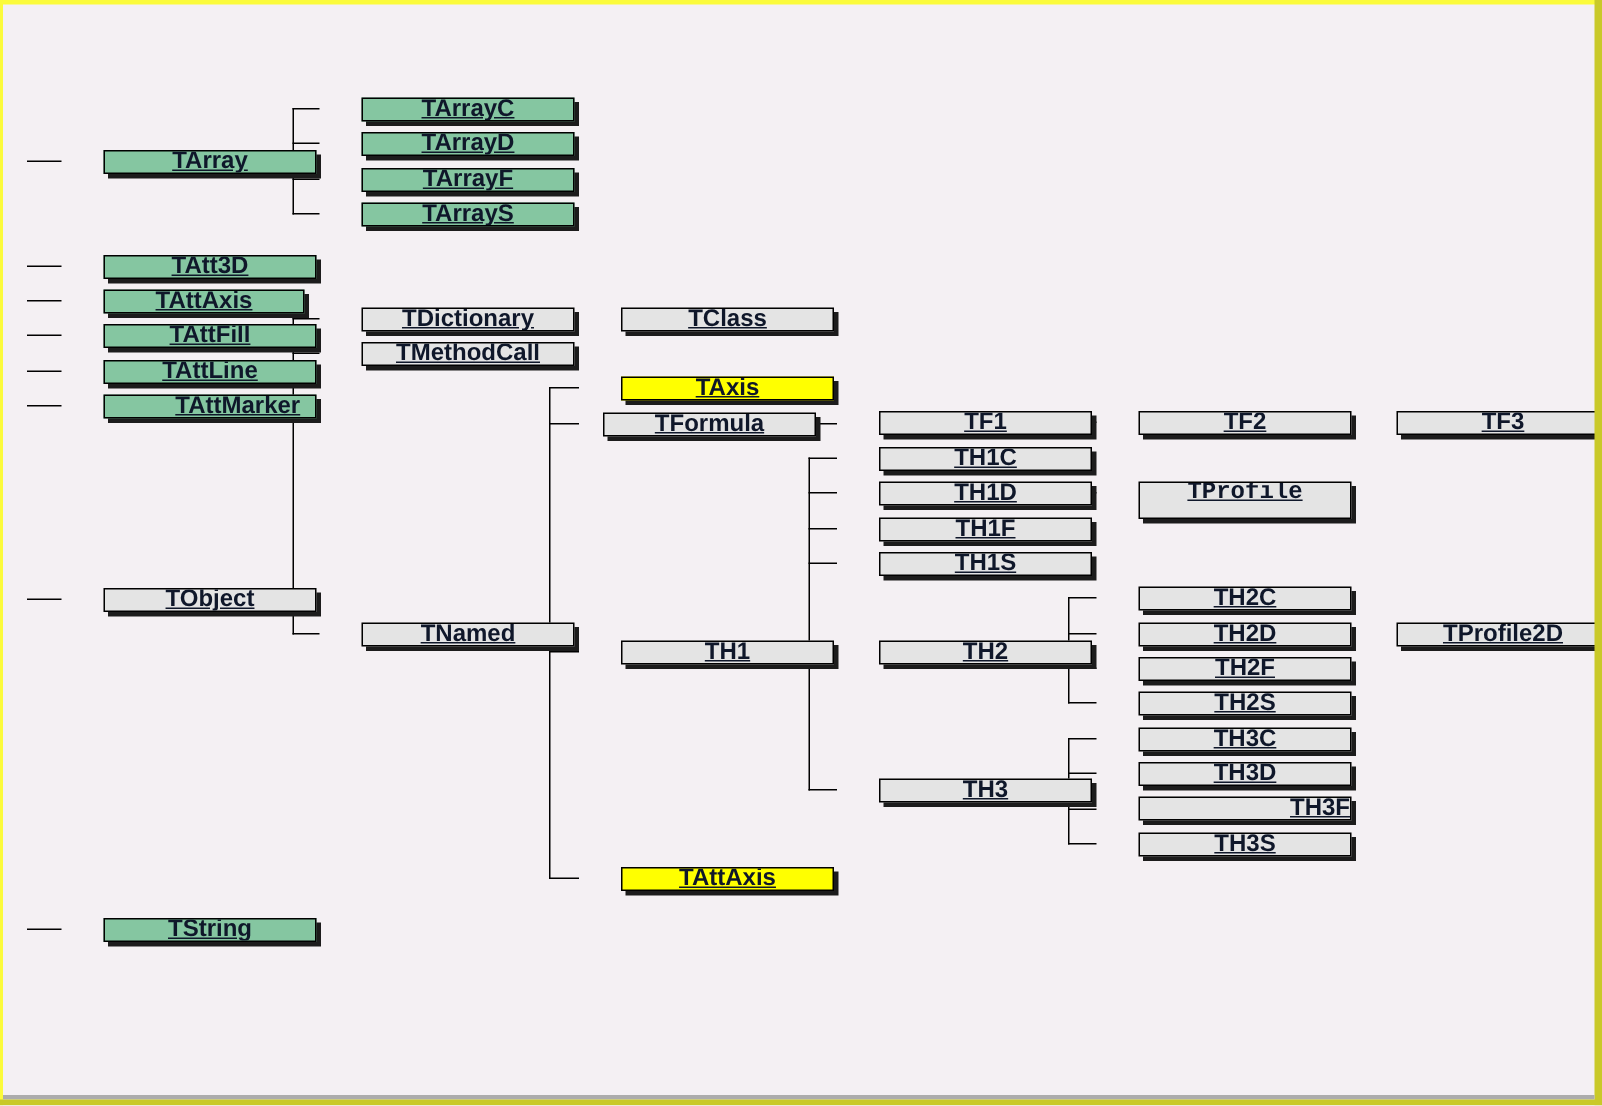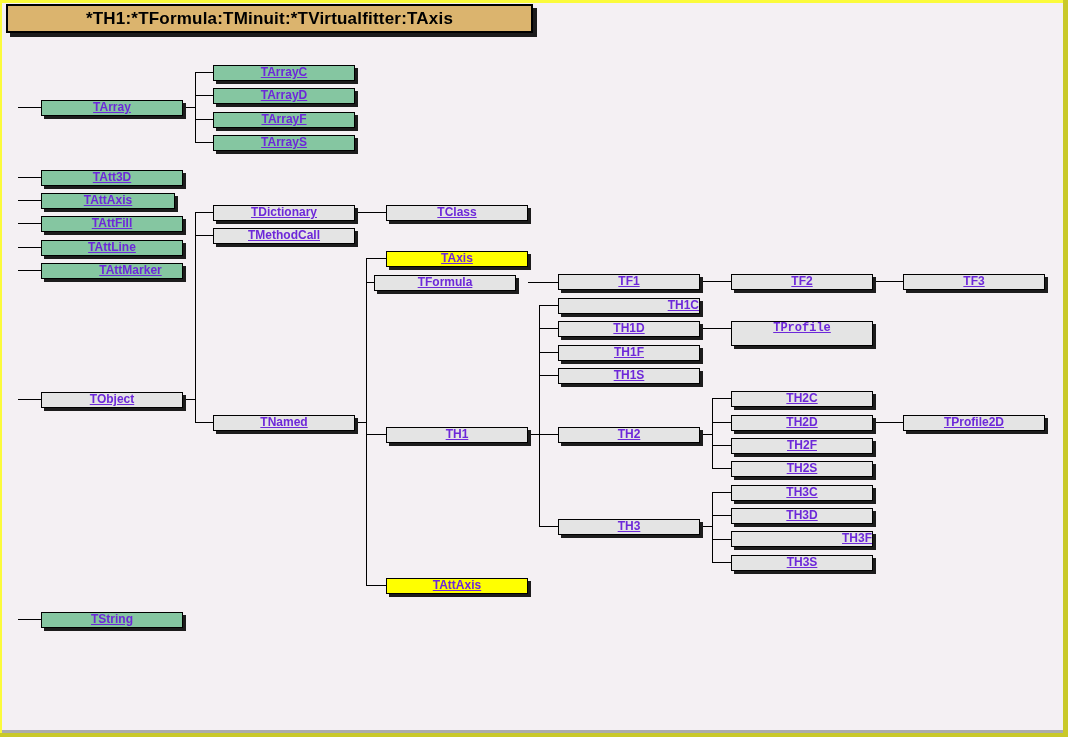--- a/index.html
+++ b/index.html
@@ -24,39 +24,36 @@
   .title-box span {
     font-size:17px; font-weight:bold; line-height:25px; color:#000;
     letter-spacing:0.2px;
   }
 
   #diagram { position:absolute; left:0; top:0; width:1068px; height:737px; z-index:2; }
 
   .node {
     position:absolute; width:142px; height:16px;
     border:1px solid #000; box-shadow:3px 3px 0 #1c1c1c;
-    font-size:12px; font-weight:bold; text-decoration:underline;
-    text-align:center; line-height:13px; color:#6d28d9; cursor:pointer;
-    white-space:nowrap; overflow:hidden;
+    font-size:16px; font-weight:bold; text-decoration:underline;
+    text-align:center; line-height:13px; color:#0f172a; cursor:pointer;
+    white-space:nowrap; overflow:hidden;margin-left:28px;
   }
   .seg { position:absolute; background:#000; }
 </style>
 </head>
 <body>
 
 <div class="page" style="background: rgb(244, 240, 243);">
   <div class="frame" id="frame-top" style="background: rgb(251, 251, 59);"></div>
   <div class="frame" id="frame-left" style="background: rgb(251, 251, 59);"></div>
   <div class="frame" id="frame-right" style="background: rgb(201, 201, 41);"></div>
   <div class="frame" id="frame-bottom-line" style="background: rgb(172, 172, 172);"></div>
   <div class="frame" id="frame-bottom" style="background: rgb(201, 201, 41);"></div>
 
-  <div class="title-box" id="title-box" style="background: rgb(219, 180, 110);">
-    <span>*TH1:*TFormula:TMinuit:*TVirtualfitter:TAxis</span>
-  </div>
 
   <div id="diagram">
       <div class="seg" style="left: 18px; top: 107px; width: 23px; height: 1px; background: rgb(0, 0, 0);"></div>
       <div class="seg" style="left: 18px; top: 177px; width: 23px; height: 1px; background: rgb(0, 0, 0);"></div>
       <div class="seg" style="left: 18px; top: 200px; width: 23px; height: 1px; background: rgb(0, 0, 0);"></div>
       <div class="seg" style="left: 18px; top: 223px; width: 23px; height: 1px; background: rgb(0, 0, 0);"></div>
       <div class="seg" style="left: 18px; top: 247px; width: 23px; height: 1px; background: rgb(0, 0, 0);"></div>
       <div class="seg" style="left: 18px; top: 270px; width: 23px; height: 1px; background: rgb(0, 0, 0);"></div>
       <div class="seg" style="left: 18px; top: 399px; width: 23px; height: 1px; background: rgb(0, 0, 0);"></div>
       <div class="seg" style="left: 18px; top: 619px; width: 23px; height: 1px; background: rgb(0, 0, 0);"></div>
@@ -117,21 +114,21 @@
       <div class="node" style="left: 213px; top: 135px; width: 142px; height: 16px; background: rgb(133, 198, 161);">TArrayS</div>
       <div class="node" style="left: 213px; top: 205px; width: 142px; height: 16px; background: rgb(228, 228, 228);">TDictionary</div>
       <div class="node" style="left: 213px; top: 228px; width: 142px; height: 16px; background: rgb(228, 228, 228);">TMethodCall</div>
       <div class="node" style="left: 213px; top: 415px; width: 142px; height: 16px; background: rgb(228, 228, 228);">TNamed</div>
       <div class="node" style="left: 386px; top: 205px; width: 142px; height: 16px; background: rgb(228, 228, 228);">TClass</div>
       <div class="node" style="left: 386px; top: 251px; width: 142px; height: 16px; background: rgb(255, 255, 0);">TAxis</div>
       <div class="node" style="left: 374px; top: 275px; width: 142px; height: 16px; background: rgb(228, 228, 228);">TFormula</div>
       <div class="node" style="left: 386px; top: 427px; width: 142px; height: 16px; background: rgb(228, 228, 228);">TH1</div>
       <div class="node" style="left: 386px; top: 578px; width: 142px; height: 16px; background: rgb(255, 255, 0);">TAttAxis</div>
       <div class="node" style="left: 558px; top: 274px; width: 142px; height: 16px; background: rgb(228, 228, 228);">TF1</div>
-      <div class="node" style="left: 558px; top: 298px; width: 142px; height: 16px; background: rgb(228, 228, 228); text-align: right;">TH1C</div>
+      <div class="node" style="left: 558px; top: 298px; width: 142px; height: 16px; background: rgb(228, 228, 228);">TH1C</div>
       <div class="node" style="left: 558px; top: 321px; width: 142px; height: 16px; background: rgb(228, 228, 228);">TH1D</div>
       <div class="node" style="left: 558px; top: 345px; width: 142px; height: 16px; background: rgb(228, 228, 228);">TH1F</div>
       <div class="node" style="left: 558px; top: 368px; width: 142px; height: 16px; background: rgb(228, 228, 228);">TH1S</div>
       <div class="node" style="left: 558px; top: 427px; width: 142px; height: 16px; background: rgb(228, 228, 228);">TH2</div>
       <div class="node" style="left: 558px; top: 519px; width: 142px; height: 16px; background: rgb(228, 228, 228);">TH3</div>
       <div class="node" style="left: 731px; top: 274px; width: 142px; height: 16px; background: rgb(228, 228, 228);">TF2</div>
       <div class="node" style="left: 731px; top: 321px; width: 142px; height: 25px; background: rgb(228, 228, 228); font-family: Liberation Mono, monospace;">TProfile</div>
       <div class="node" style="left: 731px; top: 391px; width: 142px; height: 16px; background: rgb(228, 228, 228);">TH2C</div>
       <div class="node" style="left: 731px; top: 415px; width: 142px; height: 16px; background: rgb(228, 228, 228);">TH2D</div>
       <div class="node" style="left: 731px; top: 438px; width: 142px; height: 16px; background: rgb(228, 228, 228);">TH2F</div>

